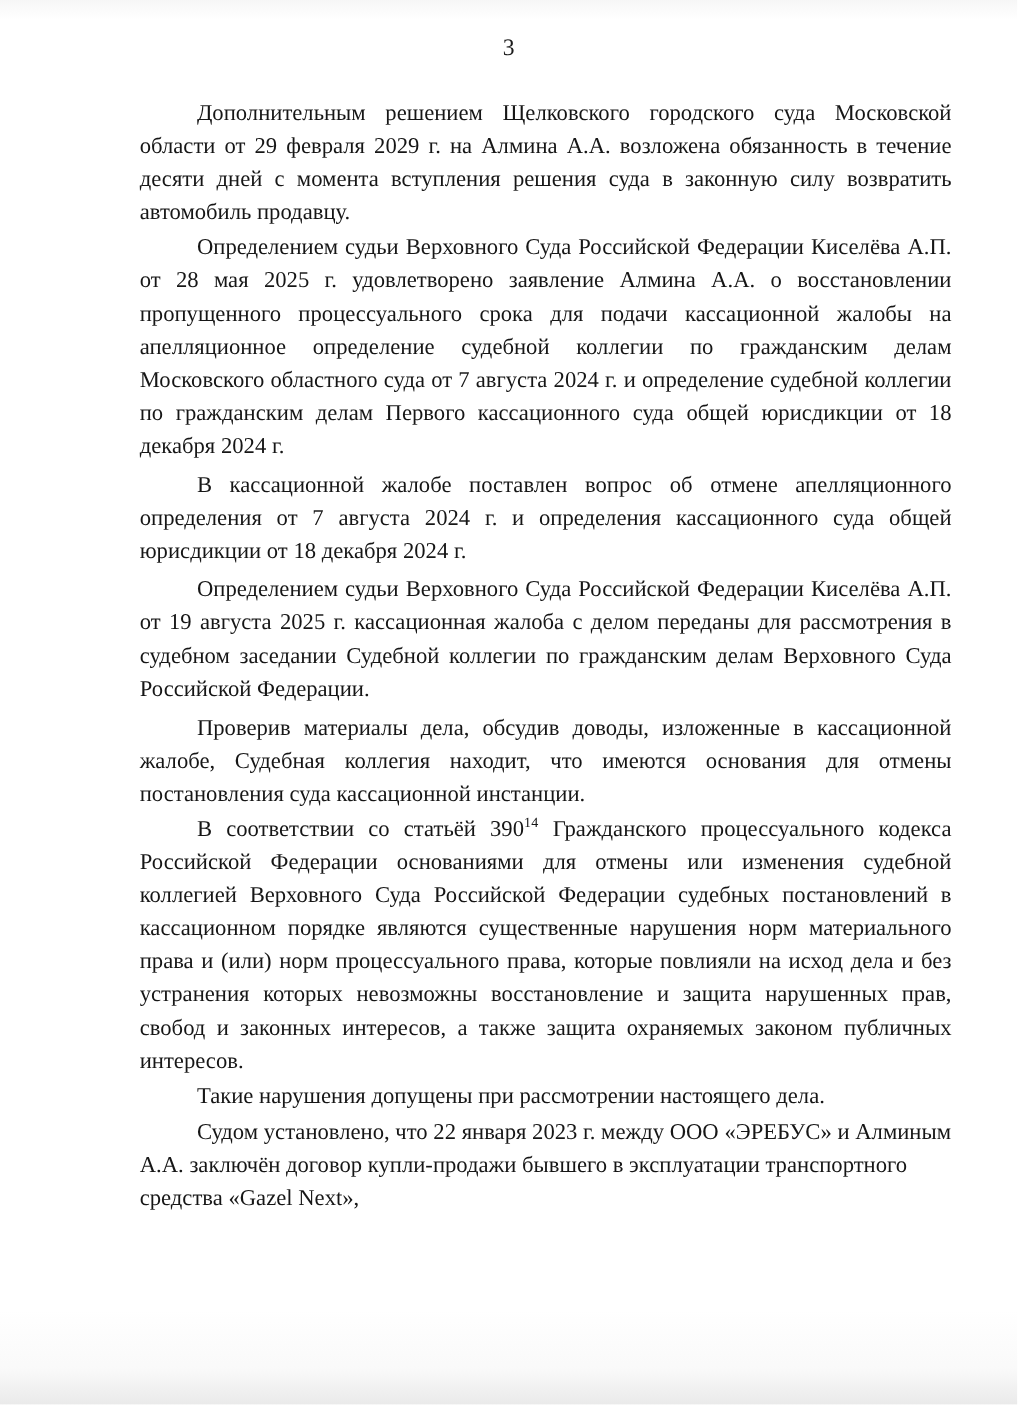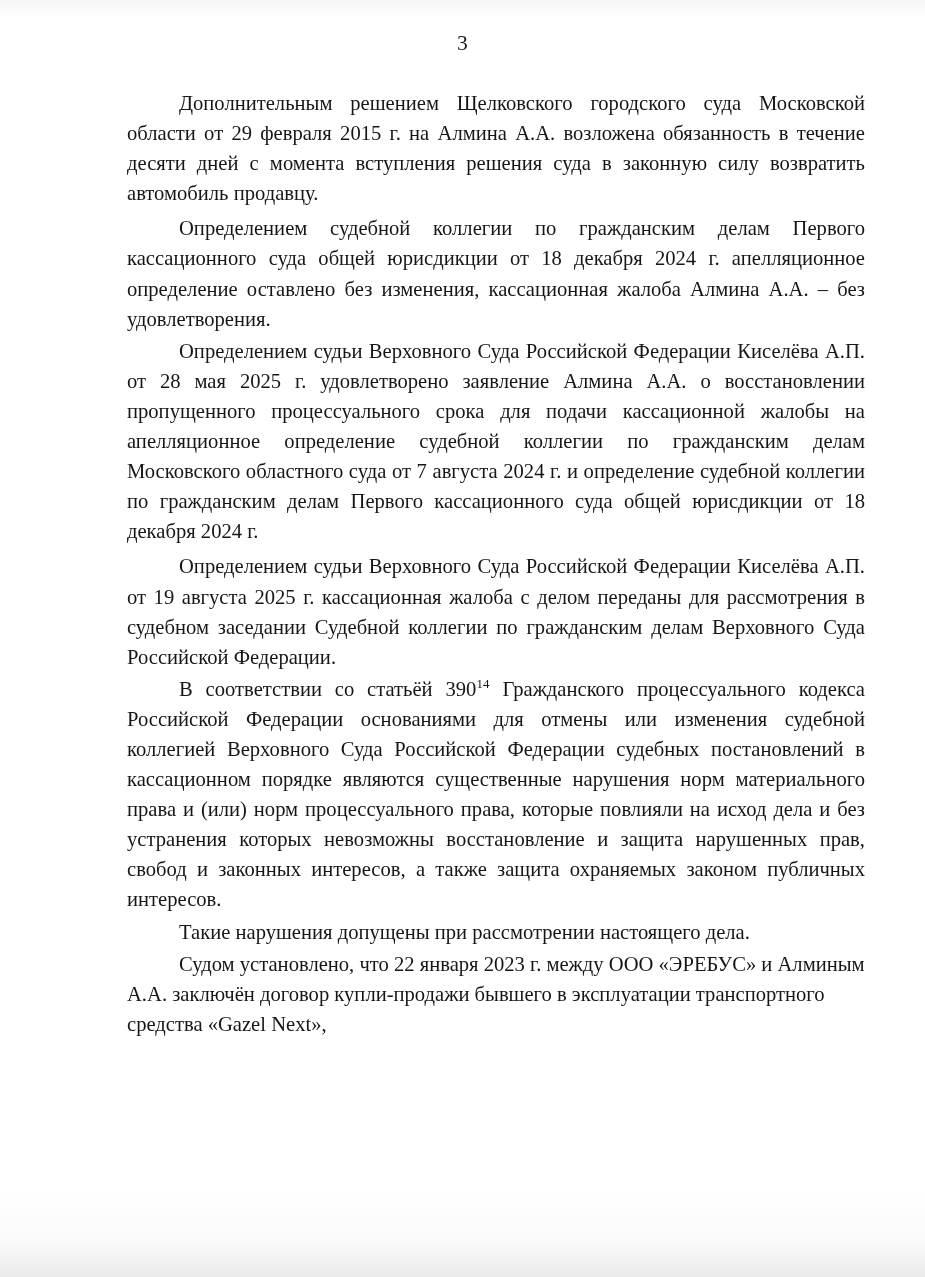--- a/index.html
+++ b/index.html
@@ -88,30 +88,31 @@
 <body>
 
 <div class="page">
 
   <div class="page-top-shade"></div>
 
   <div class="page-number">3</div>
 
   <div class="body-text">
 
-    <p>Дополнительным решением Щелковского городского суда Московской области от 29 февраля 2015 г. на Алмина А.А. возложена обязанность в течение десяти дней с момента вступления решения суда в законную силу возвратить автомобиль продавцу.</p>
+    <p>Дополнительным решением Щелковского городского суда Московской области от 29 февраля 2029 г. на Алмина А.А. возложена обязанность в течение десяти дней с момента вступления решения суда в законную силу возвратить автомобиль продавцу.</p>
 
 
-    <p class="gap-md">Определением судебной коллегии по гражданским делам Первого кассационного суда общей юрисдикции от 18 декабря 2024 г. апелляционное определение оставлено без изменения, кассационная жалоба Алмина А.А. – без удовлетворения.</p>
 
     <p class="gap-sm">Определением судьи Верховного Суда Российской Федерации Киселёва А.П. от 28 мая 2025 г. удовлетворено заявление Алмина А.А. о восстановлении пропущенного процессуального срока для подачи кассационной жалобы на апелляционное определение судебной коллегии по гражданским делам Московского областного суда от 7 августа 2024 г. и определение судебной коллегии по гражданским делам Первого кассационного суда общей юрисдикции от 18 декабря 2024 г.</p>
 
+    <p class="gap-md">В кассационной жалобе поставлен вопрос об отмене апелляционного определения от 7 августа 2024 г. и определения кассационного суда общей юрисдикции от 18 декабря 2024 г.</p>
 
     <p class="gap-md">Определением судьи Верховного Суда Российской Федерации Киселёва А.П. от 19 августа 2025 г. кассационная жалоба с делом переданы для рассмотрения в судебном заседании Судебной коллегии по гражданским делам Верховного Суда Российской Федерации.</p>
 
+    <p class="gap-md">Проверив материалы дела, обсудив доводы, изложенные в кассационной жалобе, Судебная коллегия находит, что имеются основания для отмены постановления суда кассационной инстанции.</p>
 
     <p class="gap-sm"><span>В соответствии со статьёй 390</span><sup class="article-sup">14</sup><span> Гражданского процессуального кодекса Российской Федерации основаниями для отмены или изменения судебной коллегией Верховного Суда Российской Федерации судебных постановлений в кассационном порядке являются существенные нарушения норм материального права и (или) норм процессуального права, которые повлияли на исход дела и без устранения которых невозможны восстановление и защита нарушенных прав, свобод и законных интересов, а также защита охраняемых законом публичных интересов.</span></p>
 
     <p class="gap-sm">Такие нарушения допущены при рассмотрении настоящего дела.</p>
 
     <p class="gap-sm"><span>Судом установлено, что 22 января 2023 г. между ООО «ЭРЕБУС» и Алминым А.А. заключён договор купли-продажи бывшего в эксплуатации транспортного средства «Gazel Next»,</span></p>
 
   </div>
 
   <div class="page-bottom-shade"></div>

